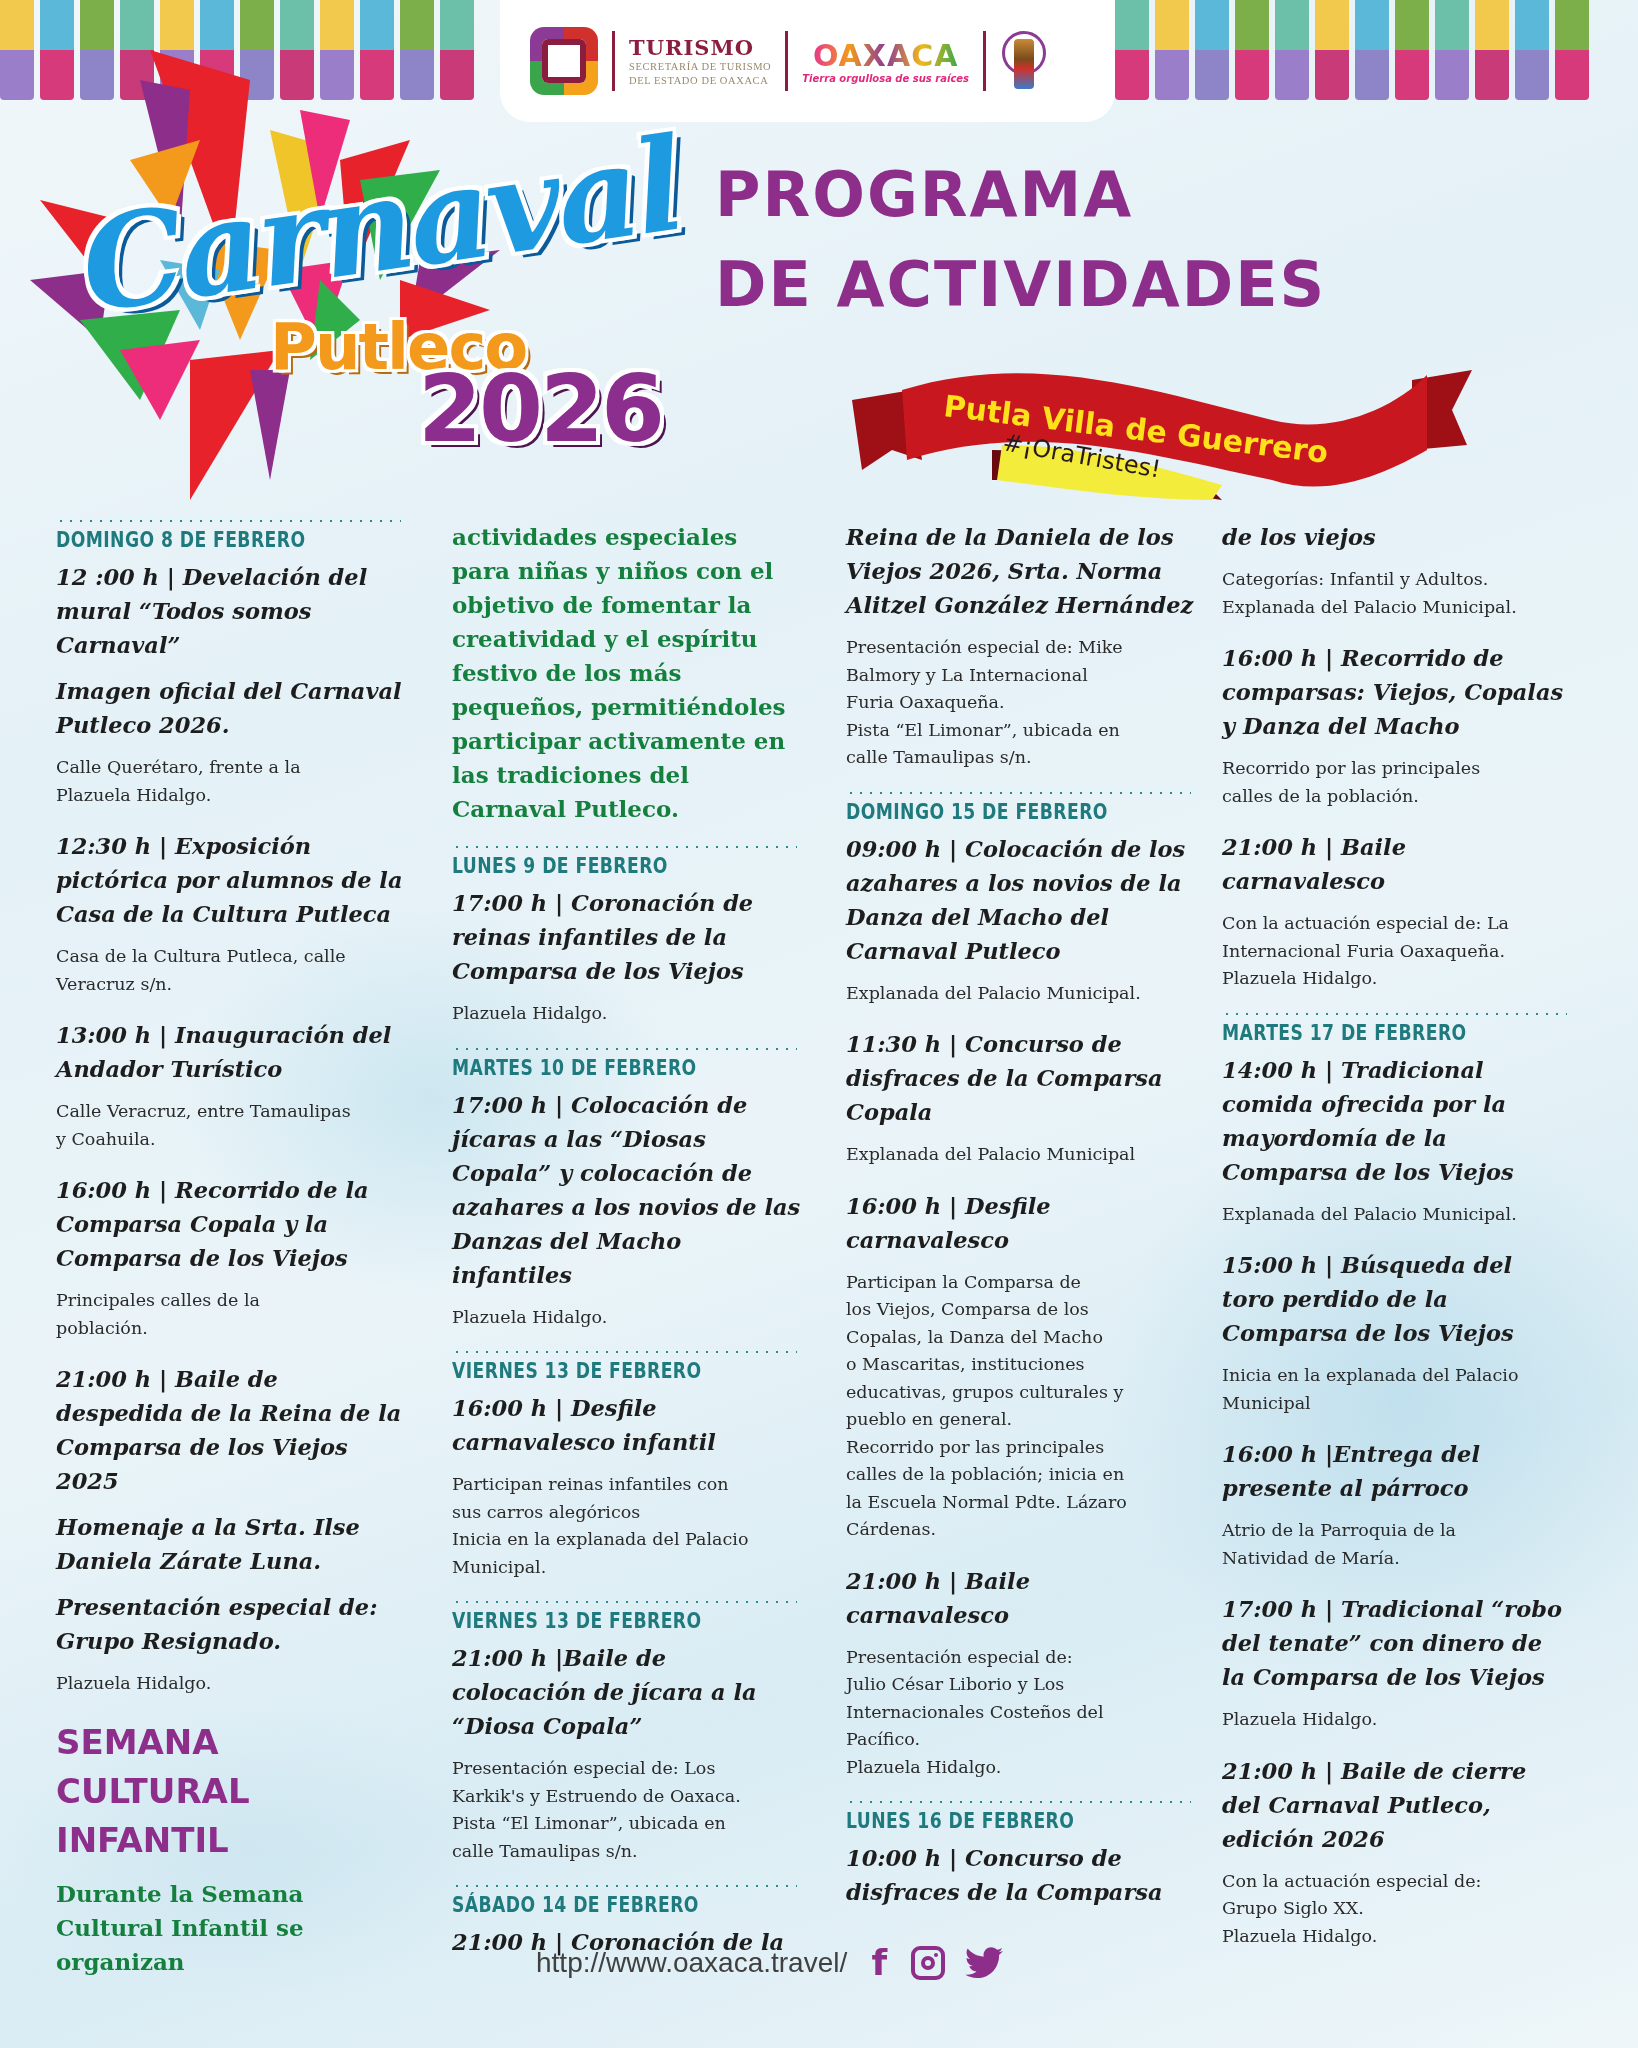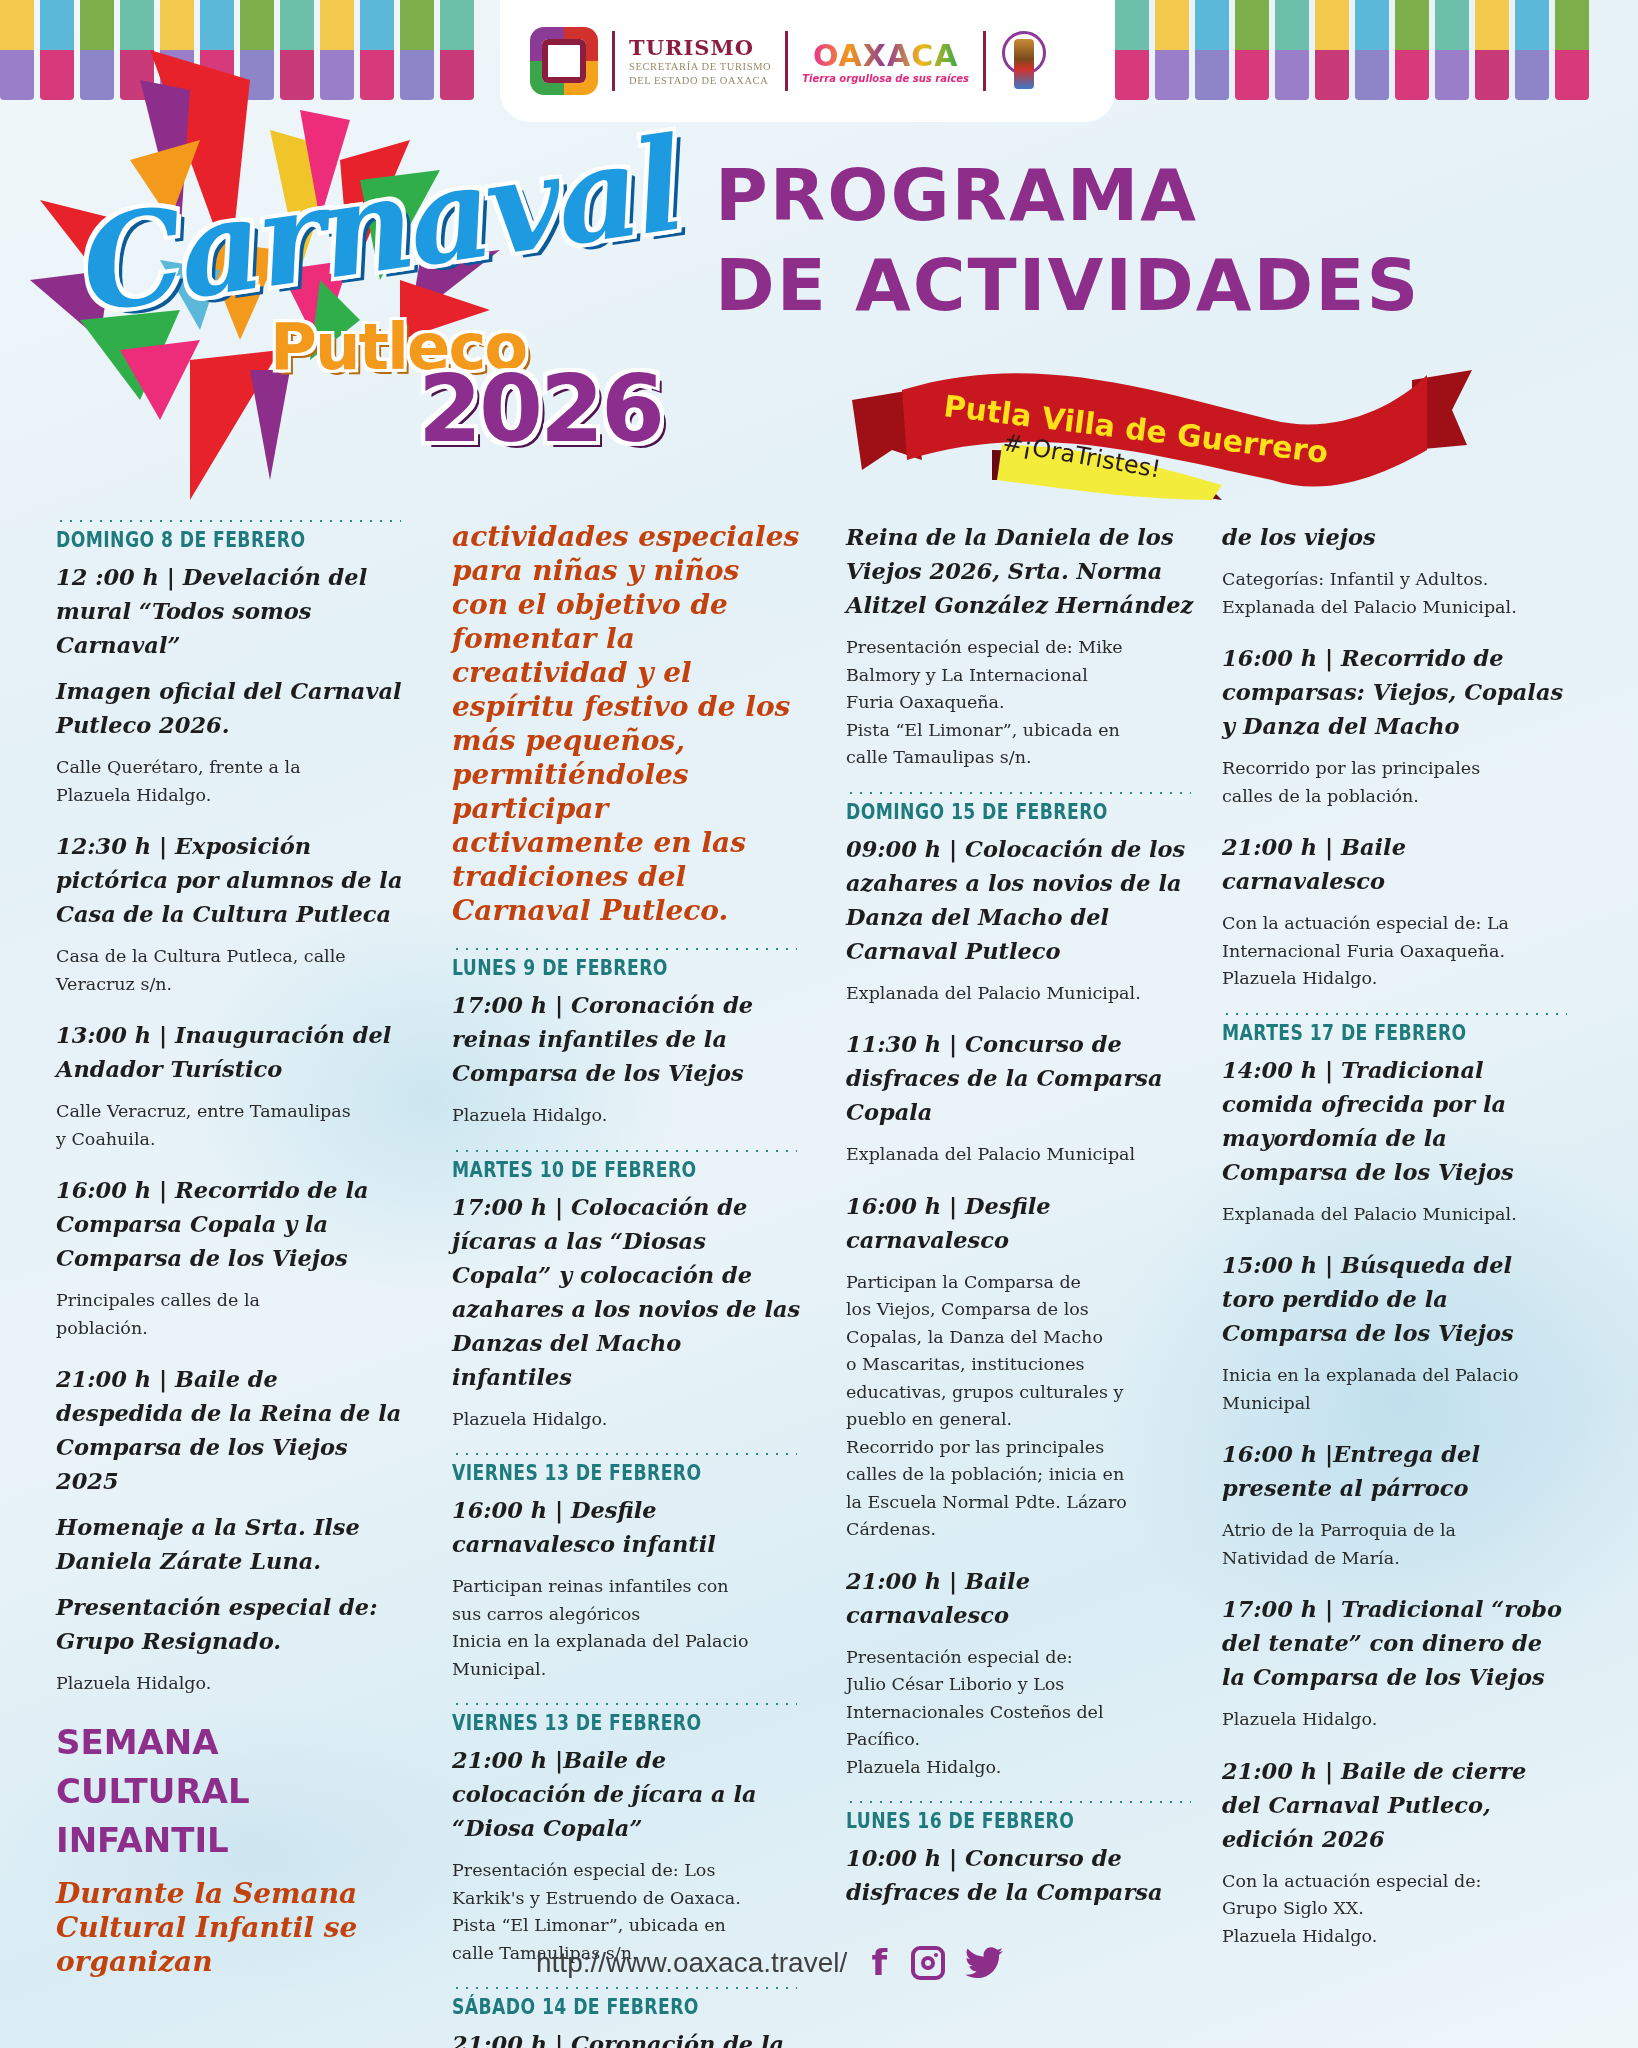--- a/index.html
+++ b/index.html
@@ -58,21 +58,21 @@
     text-shadow: 3px 3px 0 #fff, -3px -3px 0 #fff, 3px -3px 0 #fff, -3px 3px 0 #fff, 5px 5px 0 #b86a10;
   }
   .logo-word-year {
     position:absolute; left:398px; top:336px; font-family:"DejaVu Sans", sans-serif; font-weight:bold;
     font-size:92px; color:#8b2e8e; letter-spacing:-3px;
     text-shadow: 4px 4px 0 #fff, -4px -4px 0 #fff, 4px -4px 0 #fff, -4px 4px 0 #fff, 6px 6px 0 #4e1450;
   }
 
   
   .title { position:absolute; left:715px; top:150px; font-family:"DejaVu Sans", sans-serif; font-weight:bold;
-    color:#8e2e8b; font-size:72px; line-height:90px; letter-spacing:2px; }
+    color:#8e2e8b; font-size:62px; line-height:90px; letter-spacing:2px; }
 
   
   .ribbon { position:absolute; left:852px; top:350px; width:620px; height:150px; }
   .ribbon-text { position:absolute; left:92px; top:38px; font-family:"DejaVu Sans", sans-serif; font-weight:bold;
     color:#ffe11b; font-size:30px; transform:rotate(7deg); transform-origin:left center; white-space:nowrap; }
   .ribbon-tag { position:absolute; left:150px; top:92px; font-family:"DejaVu Sans", sans-serif; color:#2a1a1a;
     font-size:24px; transform:rotate(10deg); white-space:nowrap; }
 
   
   .col { position:absolute; top:520px; width:350px; }
@@ -81,21 +81,21 @@
   .col3 { left:846px; }
   .col4 { left:1208px;margin-left:14px; }
 
   .dots { height:2px; width:345px; margin-bottom:6px;
     background-image: radial-gradient(circle, #2b8a8a 1.2px, transparent 1.4px); background-size:10px 3px; background-repeat:repeat-x; }
   .day { font-family:"DejaVu Sans", sans-serif; font-weight:bold; color:#1f7a7e; font-size:21px; letter-spacing:0.5px;
     transform: scaleX(0.82); transform-origin:left; white-space:nowrap; margin-bottom:8px; }
   .ev-title { font-family:"DejaVu Serif", serif; font-style:italic; font-weight:bold; font-size:22.5px; line-height:34px; color:#1d1d1d; margin-bottom:12px; }
   .ev-desc { font-family:"DejaVu Serif", serif; font-size:17.5px; line-height:27.5px; color:#2a2a2a; margin-bottom:20px; white-space:pre-line; }
   .section-head { font-family:"DejaVu Sans", sans-serif; font-weight:bold; color:#8e2e8b; font-size:34px; line-height:49px; margin-top:8px; margin-bottom:12px; }
-  .purple-note { font-family:"DejaVu Serif", serif; font-style:italic; font-weight:bold; color:#c2410c; font-size:28px; line-height:34px; }
+  .purple-note { font-family:"DejaVu Serif", serif; font-weight:bold; color:#15803d; font-size:23px; line-height:34px; }
 
   
   .footer { position:absolute; left:536px; top:1942px; display:flex; align-items:center; gap:20px; }
   .footer .url { font-family:Liberation Sans, sans-serif; color:#404040; font-size:28px; }
   .social { display:inline-flex; align-items:center; justify-content:center; color:#8e2e8b; }
   .fb { font-family:"DejaVu Sans", sans-serif; font-weight:bold; font-size:36px; width:24px; }
   .ig { width:34px; height:34px; border:4px solid #8e2e8b; border-radius:9px; position:relative; }
   .ig::before { content:""; position:absolute; left:6px; top:6px; width:14px; height:14px; border:4px solid #8e2e8b; border-radius:50%; box-sizing:border-box; width:14px; height:14px; }
   .ig::after { content:""; position:absolute; right:3px; top:3px; width:4px; height:4px; background:#8e2e8b; border-radius:50%; }
 </style>

